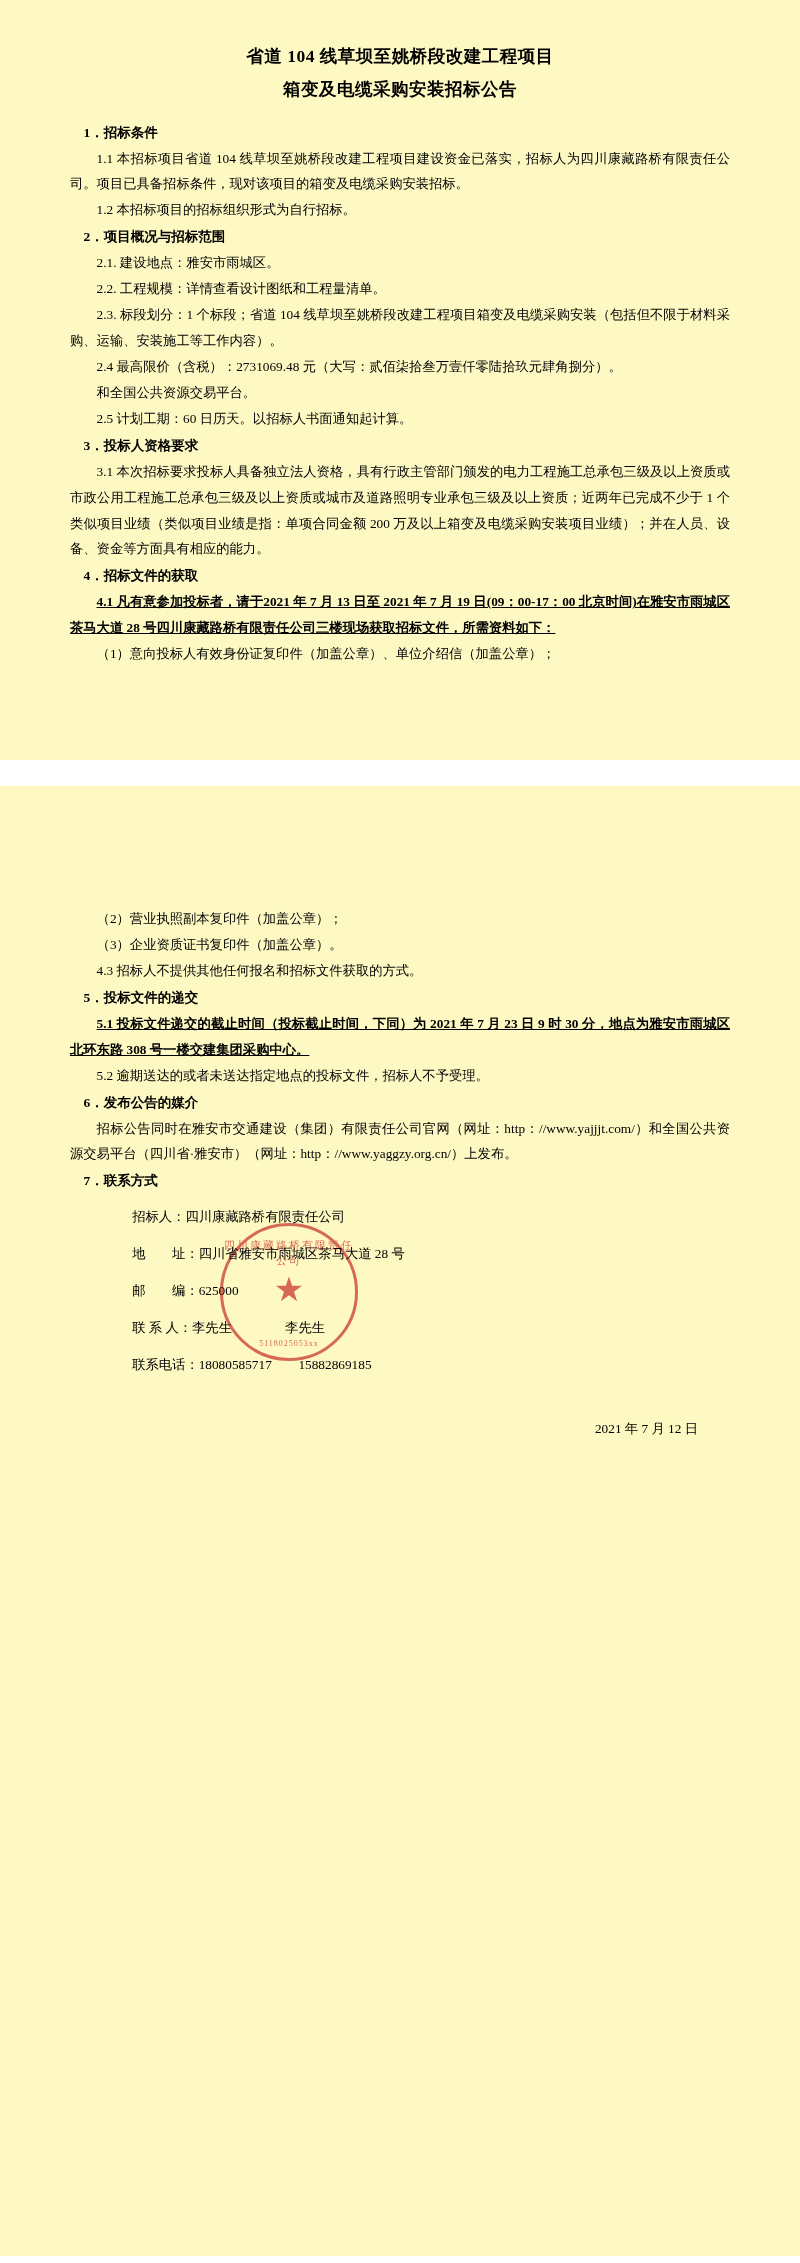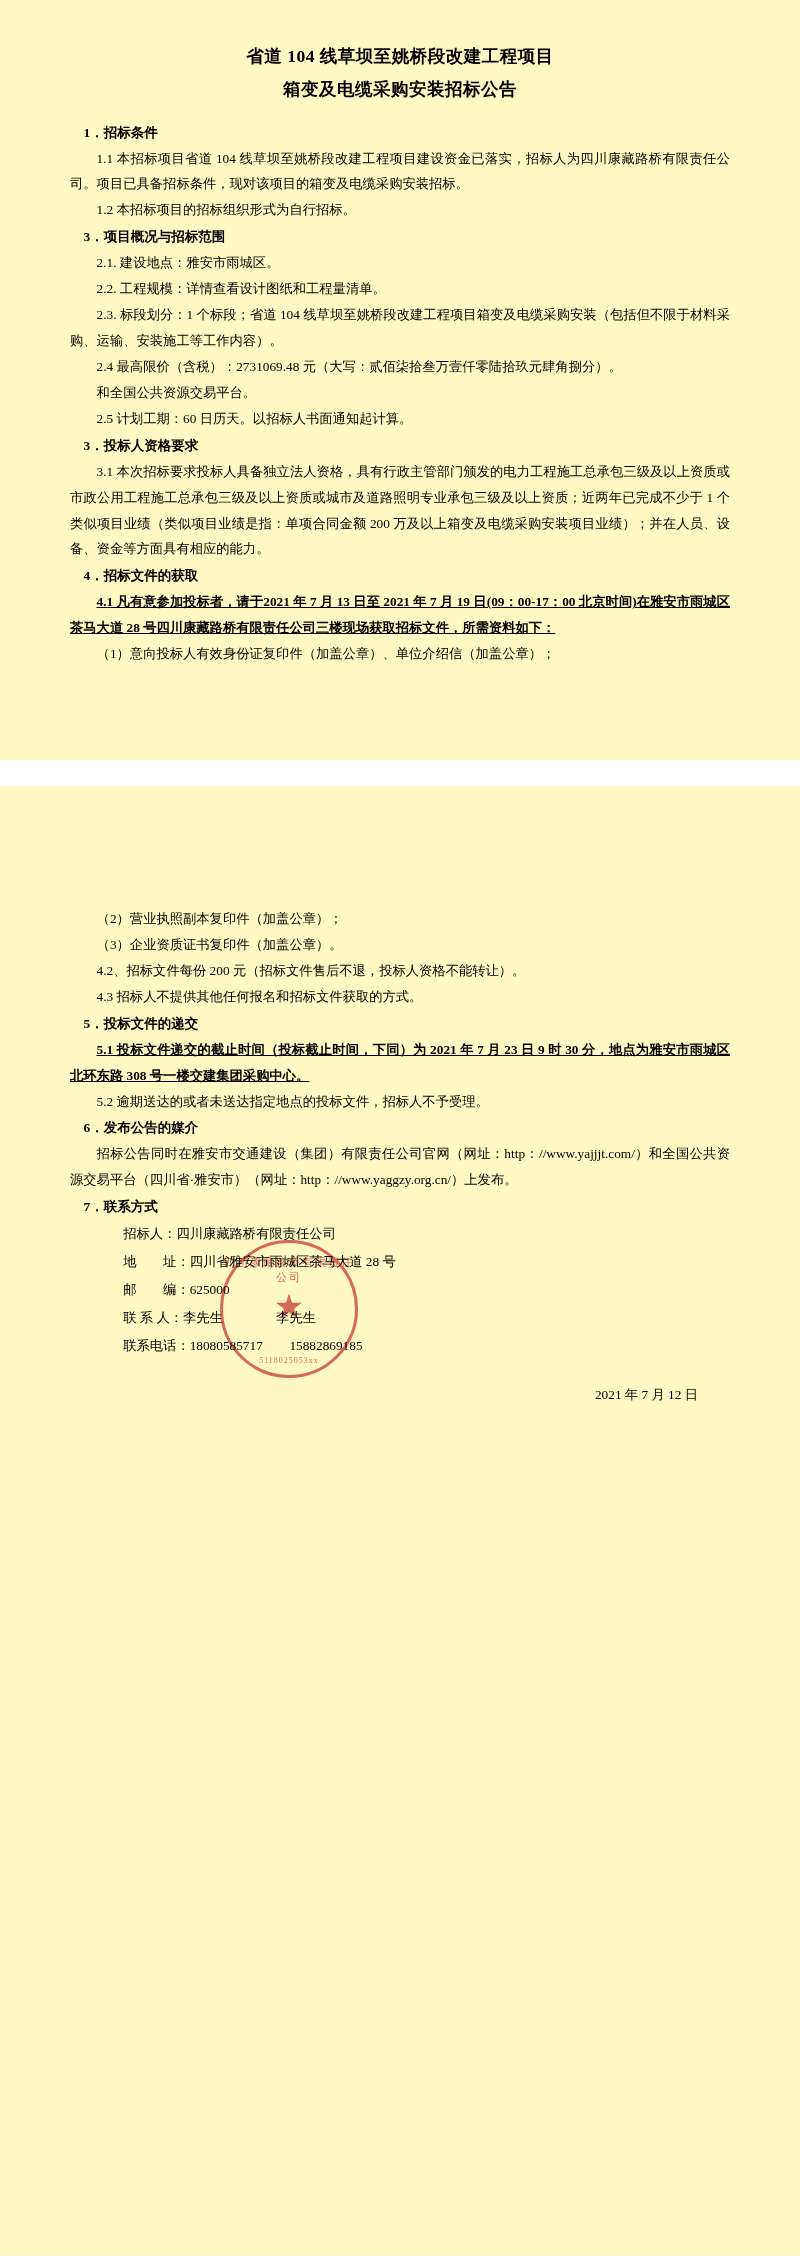--- a/index.html
+++ b/index.html
@@ -59,32 +59,32 @@
   .u {
     text-decoration: underline;
   }
   .bu {
     font-weight: bold;
     text-decoration: underline;
   }
   .contact-line {
     font-size: 13.3px;
     line-height: 2.1;
-    margin: 0;
+    margin: 9px;
     text-indent: 2em;
     position: relative;
     z-index: 2;
   }
   .contact-line .lbl {
     display: inline-block;
   }
   .date-line {
     font-size: 13.3px;
     text-align: right;
-    margin-top: 26px;
+    margin-top: 41px;
     padding-right: 32px;
   }
   .seal-wrap {
     position: relative;
   }
   .seal {
     position: absolute;
     left: 150px;
     top: 20px;
     width: 132px;
@@ -130,21 +130,21 @@
 
   <div class="title-block">
     <div class="doc-title">省道 104 线草坝至姚桥段改建工程项目</div>
     <div class="doc-title">箱变及电缆采购安装招标公告</div>
   </div>
 
   <div class="sec-head">1．招标条件</div>
   <p class="para">1.1 本招标项目省道 104 线草坝至姚桥段改建工程项目建设资金已落实，招标人为四川康藏路桥有限责任公司。项目已具备招标条件，现对该项目的箱变及电缆采购安装招标。</p>
   <p class="para">1.2 本招标项目的招标组织形式为自行招标。</p>
 
-  <div class="sec-head">3．项目概况与招标范围</div>
+  <div class="sec-head">2．项目概况与招标范围</div>
   <p class="para">2.1. 建设地点：雅安市雨城区。</p>
   <p class="para">2.2. 工程规模：详情查看设计图纸和工程量清单。</p>
   <p class="para">2.3. 标段划分：1 个标段；省道 104 线草坝至姚桥段改建工程项目箱变及电缆采购安装（包括但不限于材料采购、运输、安装施工等工作内容）。</p>
   <p class="para">2.4 最高限价（含税）：2731069.48 元（大写：贰佰柒拾叁万壹仟零陆拾玖元肆角捌分）。</p>
   <p class="para">和全国公共资源交易平台。</p>
   <p class="para">2.5 计划工期：60 日历天。以招标人书面通知起计算。</p>
 
   <div class="sec-head">3．投标人资格要求</div>
   <p class="para">3.1 本次招标要求投标人具备独立法人资格，具有行政主管部门颁发的电力工程施工总承包三级及以上资质或市政公用工程施工总承包三级及以上资质或城市及道路照明专业承包三级及以上资质；近两年已完成不少于 1 个类似项目业绩（类似项目业绩是指：单项合同金额 200 万及以上箱变及电缆采购安装项目业绩）；并在人员、设备、资金等方面具有相应的能力。</p>
 
@@ -155,21 +155,20 @@
 </div>
 
 <div class="gap"></div>
 
 <div class="page page-2">
 
   <div style="height:60px"></div>
 
   <p class="para">（2）营业执照副本复印件（加盖公章）；</p>
   <p class="para">（3）企业资质证书复印件（加盖公章）。</p>
-  <p class="para">4.2、招标文件每份 200 元（招标文件售后不退，投标人资格不能转让）。</p>
   <p class="para">4.3 招标人不提供其他任何报名和招标文件获取的方式。</p>
 
   <div class="sec-head">5．投标文件的递交</div>
   <p class="para bu">5.1 投标文件递交的截止时间（投标截止时间，下同）为 2021 年 7 月 23 日 9 时 30 分，地点为雅安市雨城区北环东路 308 号一楼交建集团采购中心。</p>
   <p class="para">5.2 逾期送达的或者未送达指定地点的投标文件，招标人不予受理。</p>
 
   <div class="sec-head">6．发布公告的媒介</div>
   <p class="para">招标公告同时在雅安市交通建设（集团）有限责任公司官网（网址：http：//www.yajjjt.com/）和全国公共资源交易平台（四川省·雅安市）（网址：http：//www.yaggzy.org.cn/）上发布。</p>
 
   <div class="sec-head">7．联系方式</div>

